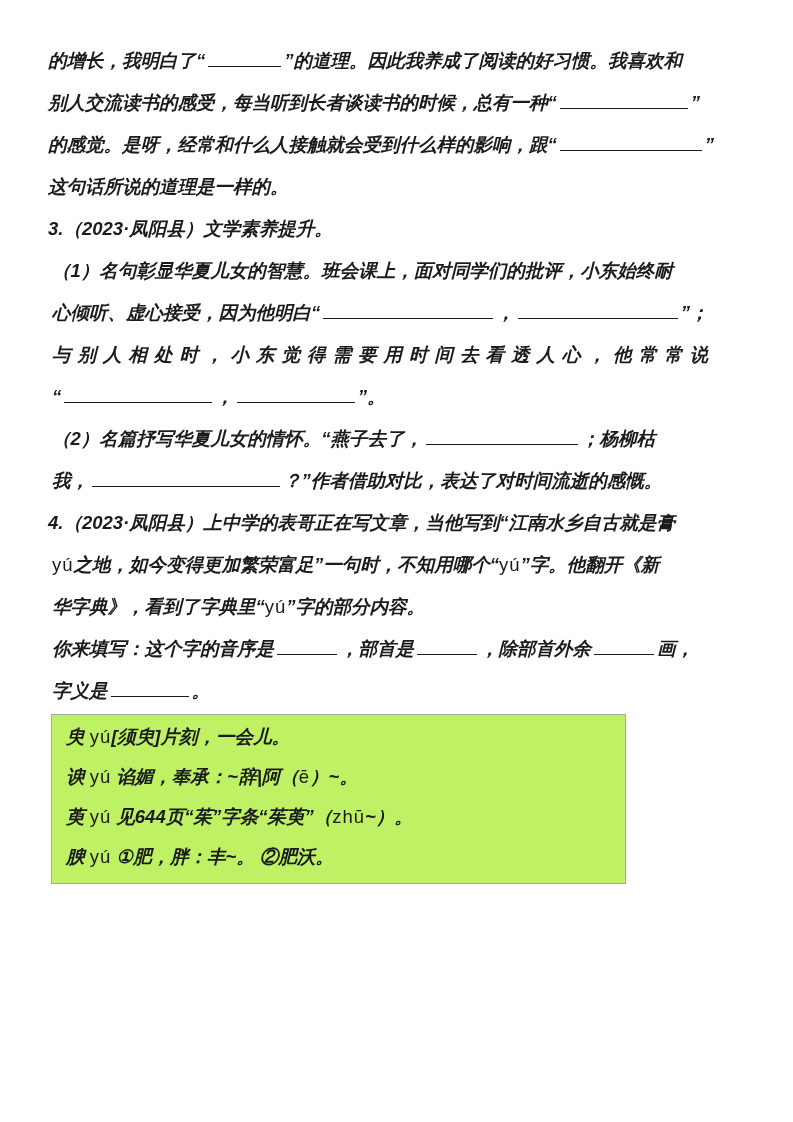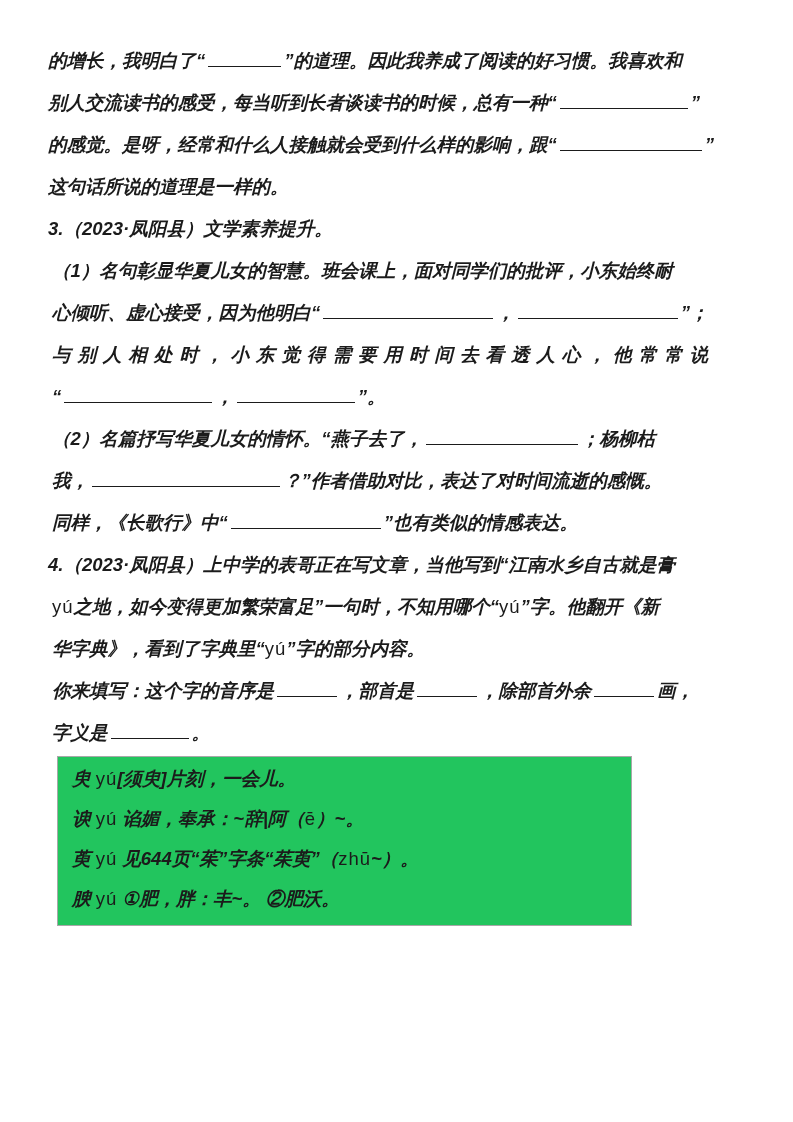--- a/index.html
+++ b/index.html
@@ -40,25 +40,25 @@
   }
   .blank {
     display: inline-block;
     border-bottom: 1.6px solid #1b1b1b;
     height: 2px;
     margin: 0 3px;
     vertical-align: baseline;
   }
   .dict-box {
     box-sizing: border-box;
-    margin: 2px 0 0 9px;
+    margin: 2px 0 0 3px;
     width: 575px;
     border: 1.5px solid #a8a8a8;
     padding: 2px 14px 6px 14px;
-    background: #22c55e;
+    background: #bef264;
   }
   .dict-box .line {
     line-height: 40px;
     height: 40px;
     margin-left: 0;
   }
 </style>
 </head>
 <body>
 
@@ -68,21 +68,20 @@
       <div class="line indent-0"><span class="run">别人交流读书的感受，每当听到长者谈读书的时候，总有一种“</span><span class="blank" style="width: 128px;"></span><span class="run">”</span></div>
       <div class="line indent-0"><span class="run">的感觉。是呀，经常和什么人接触就会受到什么样的影响，跟“</span><span class="blank" style="width: 142px;"></span><span class="run">”</span></div>
       <div class="line indent-0"><span class="run">这句话所说的道理是一样的。</span></div>
       <div class="line indent-0"><span class="run">3.（2023·凤阳县）文学素养提升。</span></div>
       <div class="line indent-1"><span class="run">（1）名句彰显华夏儿女的智慧。班会课上，面对同学们的批评，小东始终耐</span></div>
       <div class="line indent-1"><span class="run">心倾听、虚心接受，因为他明白“</span><span class="blank" style="width: 170px;"></span><span class="run">，</span><span class="blank" style="width: 160px;"></span><span class="run">”；</span></div>
       <div class="line indent-1 spread"><span class="run">与别人相处时，小东觉得需要用时间去看透人心，他常常说</span></div>
       <div class="line indent-1"><span class="run">“</span><span class="blank" style="width: 148px;"></span><span class="run">，</span><span class="blank" style="width: 118px;"></span><span class="run">”。</span></div>
       <div class="line indent-1"><span class="run">（2）名篇抒写华夏儿女的情怀。“燕子去了，</span><span class="blank" style="width: 152px;"></span><span class="run">；杨柳枯</span></div>
       <div class="line indent-1"><span class="run">我，</span><span class="blank" style="width: 188px;"></span><span class="run">？”作者借助对比，表达了对时间流逝的感慨。</span></div>
-      <div class="line indent-1"><span class="run">同样，《长歌行》中“</span><span class="blank" style="width: 150px;"></span><span class="run">”也有类似的情感表达。</span></div>
       <div class="line indent-0"><span class="run">4.（2023·凤阳县）上中学的表哥正在写文章，当他写到“江南水乡自古就是膏</span></div>
       <div class="line indent-1"><span class="pinyin">yú</span><span class="run">之地，如今变得更加繁荣富足”一句时，不知用哪个“</span><span class="pinyin">yú</span><span class="run">”字。他翻开《新</span></div>
       <div class="line indent-1"><span class="run">华字典》，看到了字典里“</span><span class="pinyin">yú</span><span class="run">”字的部分内容。</span></div>
       <div class="line indent-1"><span class="run">你来填写：这个字的音序是</span><span class="blank" style="width: 60px;"></span><span class="run">，部首是</span><span class="blank" style="width: 60px;"></span><span class="run">，除部首外余</span><span class="blank" style="width: 60px;"></span><span class="run">画，</span></div>
       <div class="line indent-1"><span class="run">字义是</span><span class="blank" style="width: 78px;"></span><span class="run">。</span></div>
       <div class="dict-box" style="border-color: rgb(168, 168, 168);">
         <div class="line indent-0"><span class="run">臾 </span><span class="pinyin">yú</span><span class="run">[须臾]片刻，一会儿。</span></div>
         <div class="line indent-0"><span class="run">谀 </span><span class="pinyin">yú</span><span class="run"> 谄媚，奉承：~辞|阿（</span><span class="pinyin">ē</span><span class="run">）~。</span></div>
         <div class="line indent-0"><span class="run">萸 </span><span class="pinyin">yú</span><span class="run"> 见644页“茱”字条“茱萸”（</span><span class="pinyin">zhū</span><span class="run">~）。</span></div>
         <div class="line indent-0"><span class="run">腴 </span><span class="pinyin">yú</span><span class="run"> ①肥，胖：丰~。 ②肥沃。</span></div>

